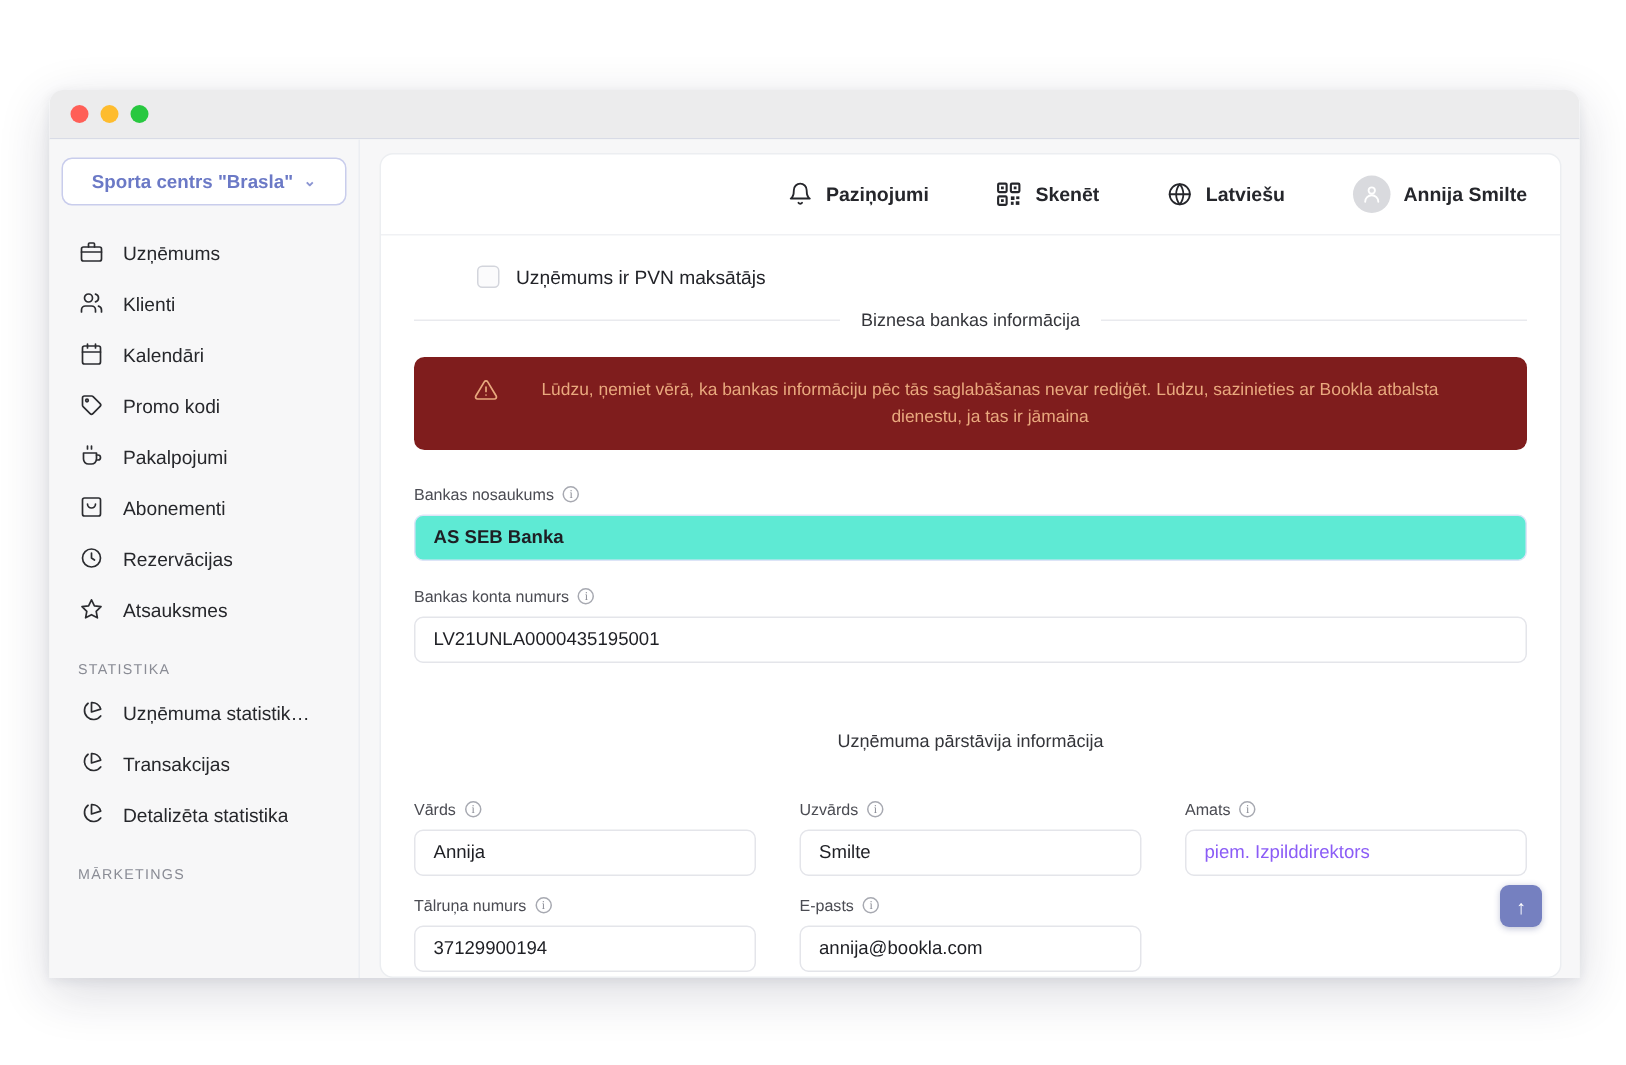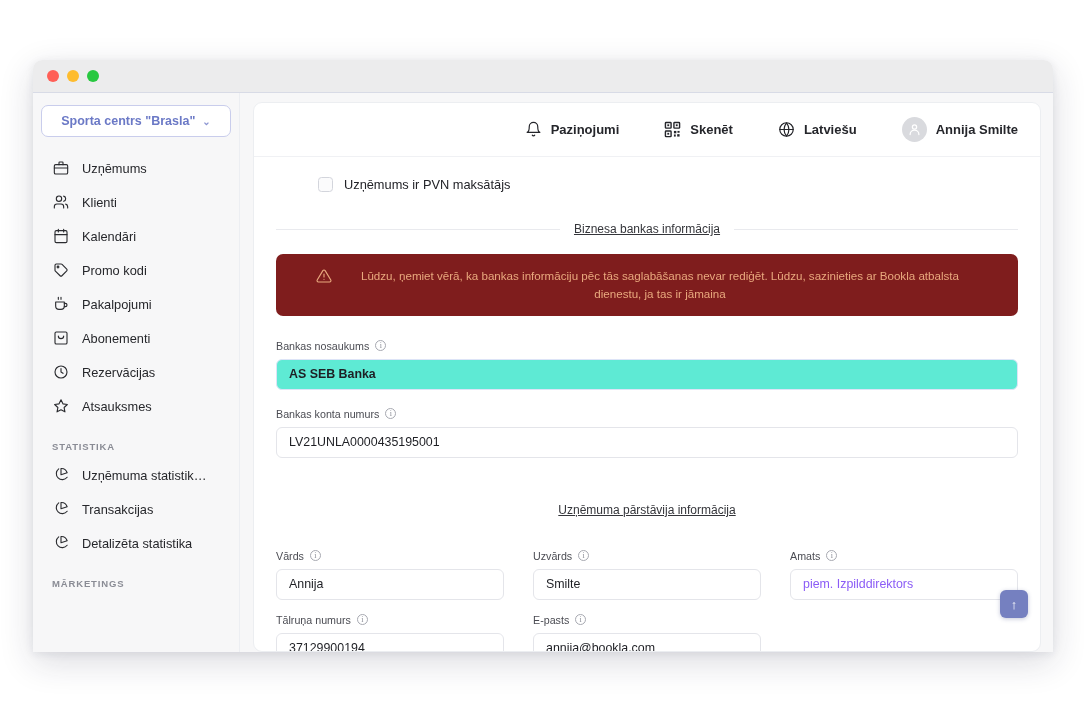--- a/index.html
+++ b/index.html
@@ -97,21 +97,21 @@
   .nav-item .submenu-arrow {
     margin-left: auto;
     color: #8b8d96;
     font-size: 11px;
   }
 
   .nav-section {
     padding: 18px 0 6px 19px;
     font-size: 9.5px;
     letter-spacing: .85px;
-    font-weight: 700;
+    font-weight: 400;
     color: #8a8c95;
     text-transform: uppercase;
   }
 
   
   .main {
     flex: 1 1 auto;
     background: #f7f7f8;
     padding: 9px 12px 0 13px;
     overflow: hidden;
@@ -158,42 +158,42 @@
     padding: 20px 22px 0 22px;
     height: calc(100% - 54px);
     overflow: hidden;
   }
 
   
   .checkrow {
     display: flex;
     align-items: flex-end;
     gap: 11px;
-    margin-bottom: 30px;
+    margin-bottom: 14px;
     cursor: pointer;
     padding-left: 42px;
   }
   .checkbox {
     width: 15px; height: 15px;
     border: 1px solid #d3d5dc;
     border-radius: 3.5px;
     background: #fbfbfc;
     flex: 0 0 15px;
   }
   .checkrow .lbl { font-size: 12.8px; color: #222328; }
 
   
   .section-div {
     display: flex;
     align-items: center;
     gap: 14px;
     margin: 0 0 18px 0;
   }
   .section-div .line { flex: 1 1 auto; height: 1px; background: #e9eaee; }
-  .section-div .txt { font-size: 12px; color: #34353a; white-space: nowrap; text-decoration: underline; }
+  .section-div .txt { font-size: 12px; color: #34353a; white-space: nowrap; }
 
   
   .alert {
     background: #7f1d1d;
     border-radius: 7px;
     padding: 13px 40px;
     display: flex;
     align-items: flex-start;
     justify-content: center;
     gap: 10px;

